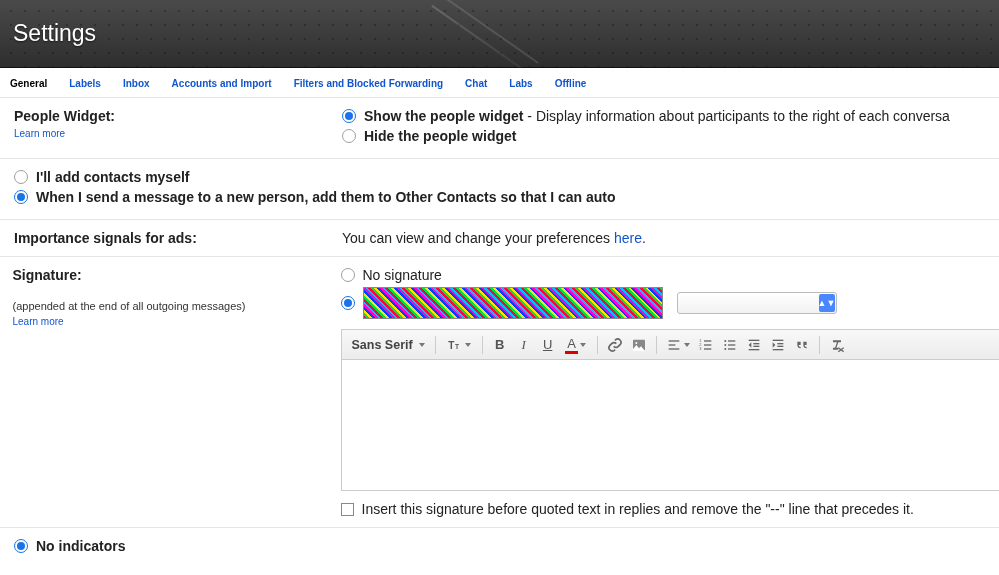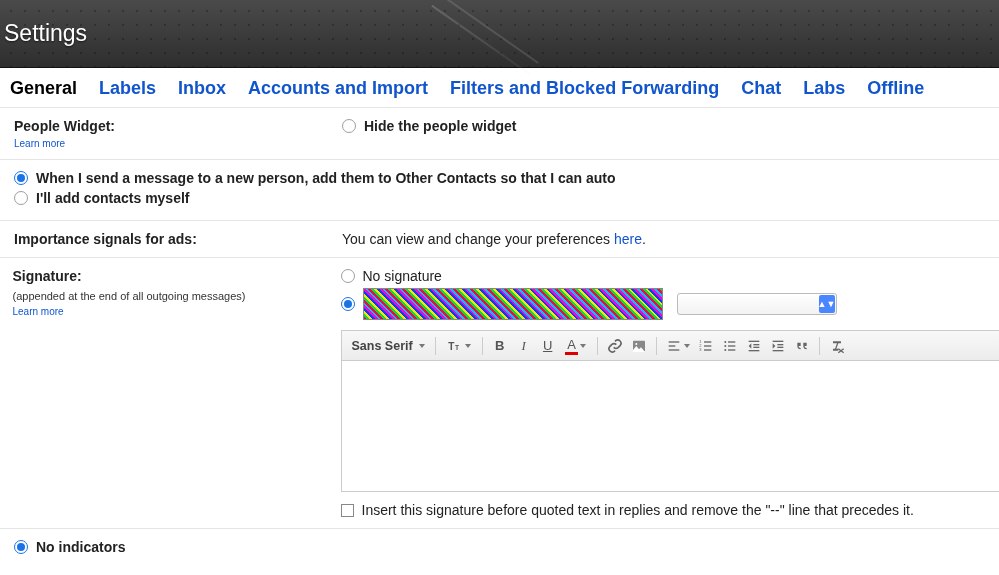--- a/index.html
+++ b/index.html
@@ -34,34 +34,34 @@
     width: 2px;
     height: 120px;
     background: linear-gradient(to bottom, rgba(200,200,200,0.25), rgba(200,200,200,0.05));
     transform: rotate(-55deg);
     box-shadow: 14px 0 0 rgba(200,200,200,0.18);
   }
   .header h1 {
     color: #fff;
     font-size: 23px;
     font-weight: normal;
-    margin: 0;
+    margin: 9px;
     text-shadow: 0 1px 2px rgba(0,0,0,0.6);
   }
   .tabs {
     display: flex;
     gap: 22px;
     padding: 10px 10px 8px 10px;
     border-bottom: 1px solid #e5e5e5;
     white-space: nowrap;
   }
   .tabs .tab {
     color: #1155cc;
     font-weight: bold;
-    font-size: 18px;
+    font-size: 10px;
     cursor: pointer;
   }
   .tabs .tab.active {
     color: #000;
   }
   .section {
     display: flex;
     border-bottom: 1px solid #e5e5e5;
     padding: 10px 0 10px 14px;
     justify-content: center;
@@ -72,21 +72,21 @@
     flex: 0 0 328px;
     padding-right: 20px;
   }
   .section-label .title {
     font-weight: bold;
     font-size: 14px;
   }
   .section-label .sub {
     font-size: 11px;
     color: #333;
-    margin-top: 6px;
+    margin-top: 17px;
   }
   .learn-more {
     color: #1155cc;
     cursor: pointer;
     font-size: 10px;
     margin-top: 4px;
   }
   .section-body {
     flex: 1;
     font-size: 14px;
@@ -247,35 +247,39 @@
   <span class="tab">Offline</span>
 </div>
 
 <div class="section">
   <div class="section-label">
     <div class="title">People Widget:</div>
     <div class="learn-more">Learn more</div>
   </div>
   <div class="section-body">
     <div class="radio-row">
+      <span class="radio checked"></span>
+      <span><span class="bold">Show the people widget</span><span> - Display information about participants to the right of each conversa</span></span>
+    </div>
+    <div class="radio-row">
       <span class="radio"></span>
       <span class="bold">Hide the people widget</span>
     </div>
   </div>
 </div>
 
 <div class="section">
   <div class="section-body">
     <div class="radio-row">
+      <span class="radio"></span>
+      <span class="bold">I'll add contacts myself</span>
+    </div>
+    <div class="radio-row">
       <span class="radio checked"></span>
       <span class="bold">When I send a message to a new person, add them to Other Contacts so that I can auto</span>
-    </div>
-    <div class="radio-row">
-      <span class="radio"></span>
-      <span class="bold">I'll add contacts myself</span>
     </div>
   </div>
 </div>
 
 <div class="section">
   <div class="section-label">
     <div class="title">Importance signals for ads:</div>
   </div>
   <div class="section-body">
     <span>You can view and change your preferences </span><span class="link">here</span><span>.</span>

